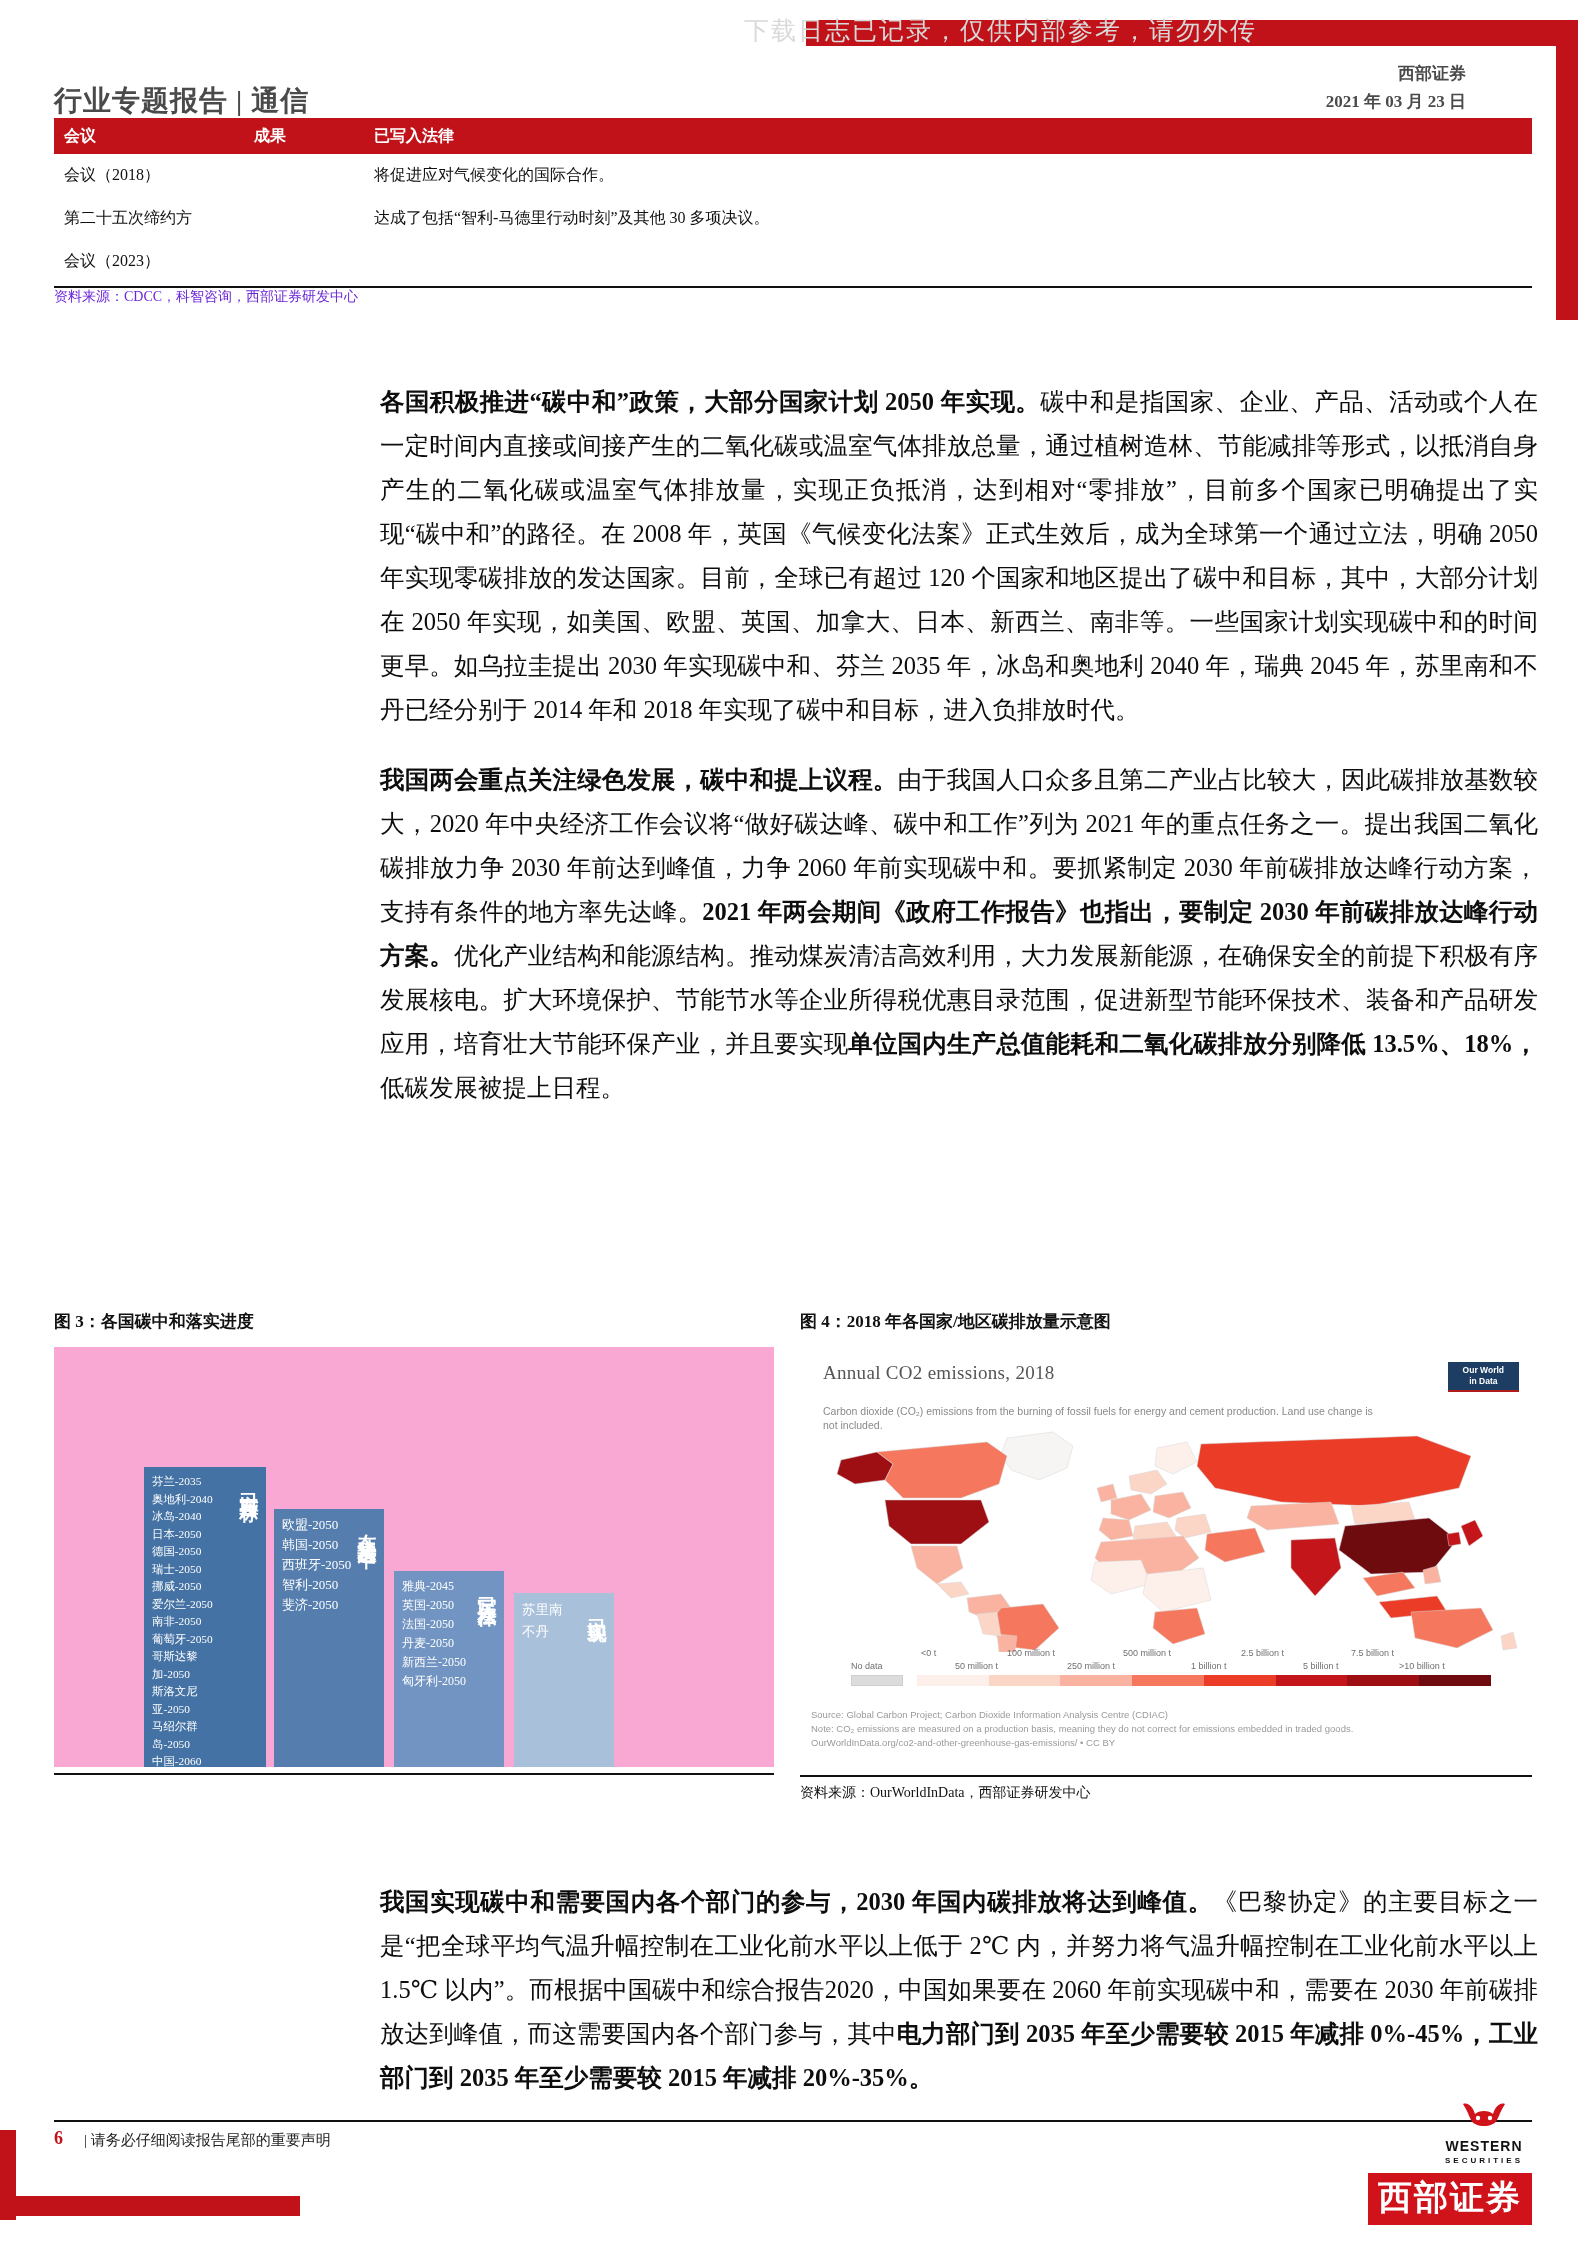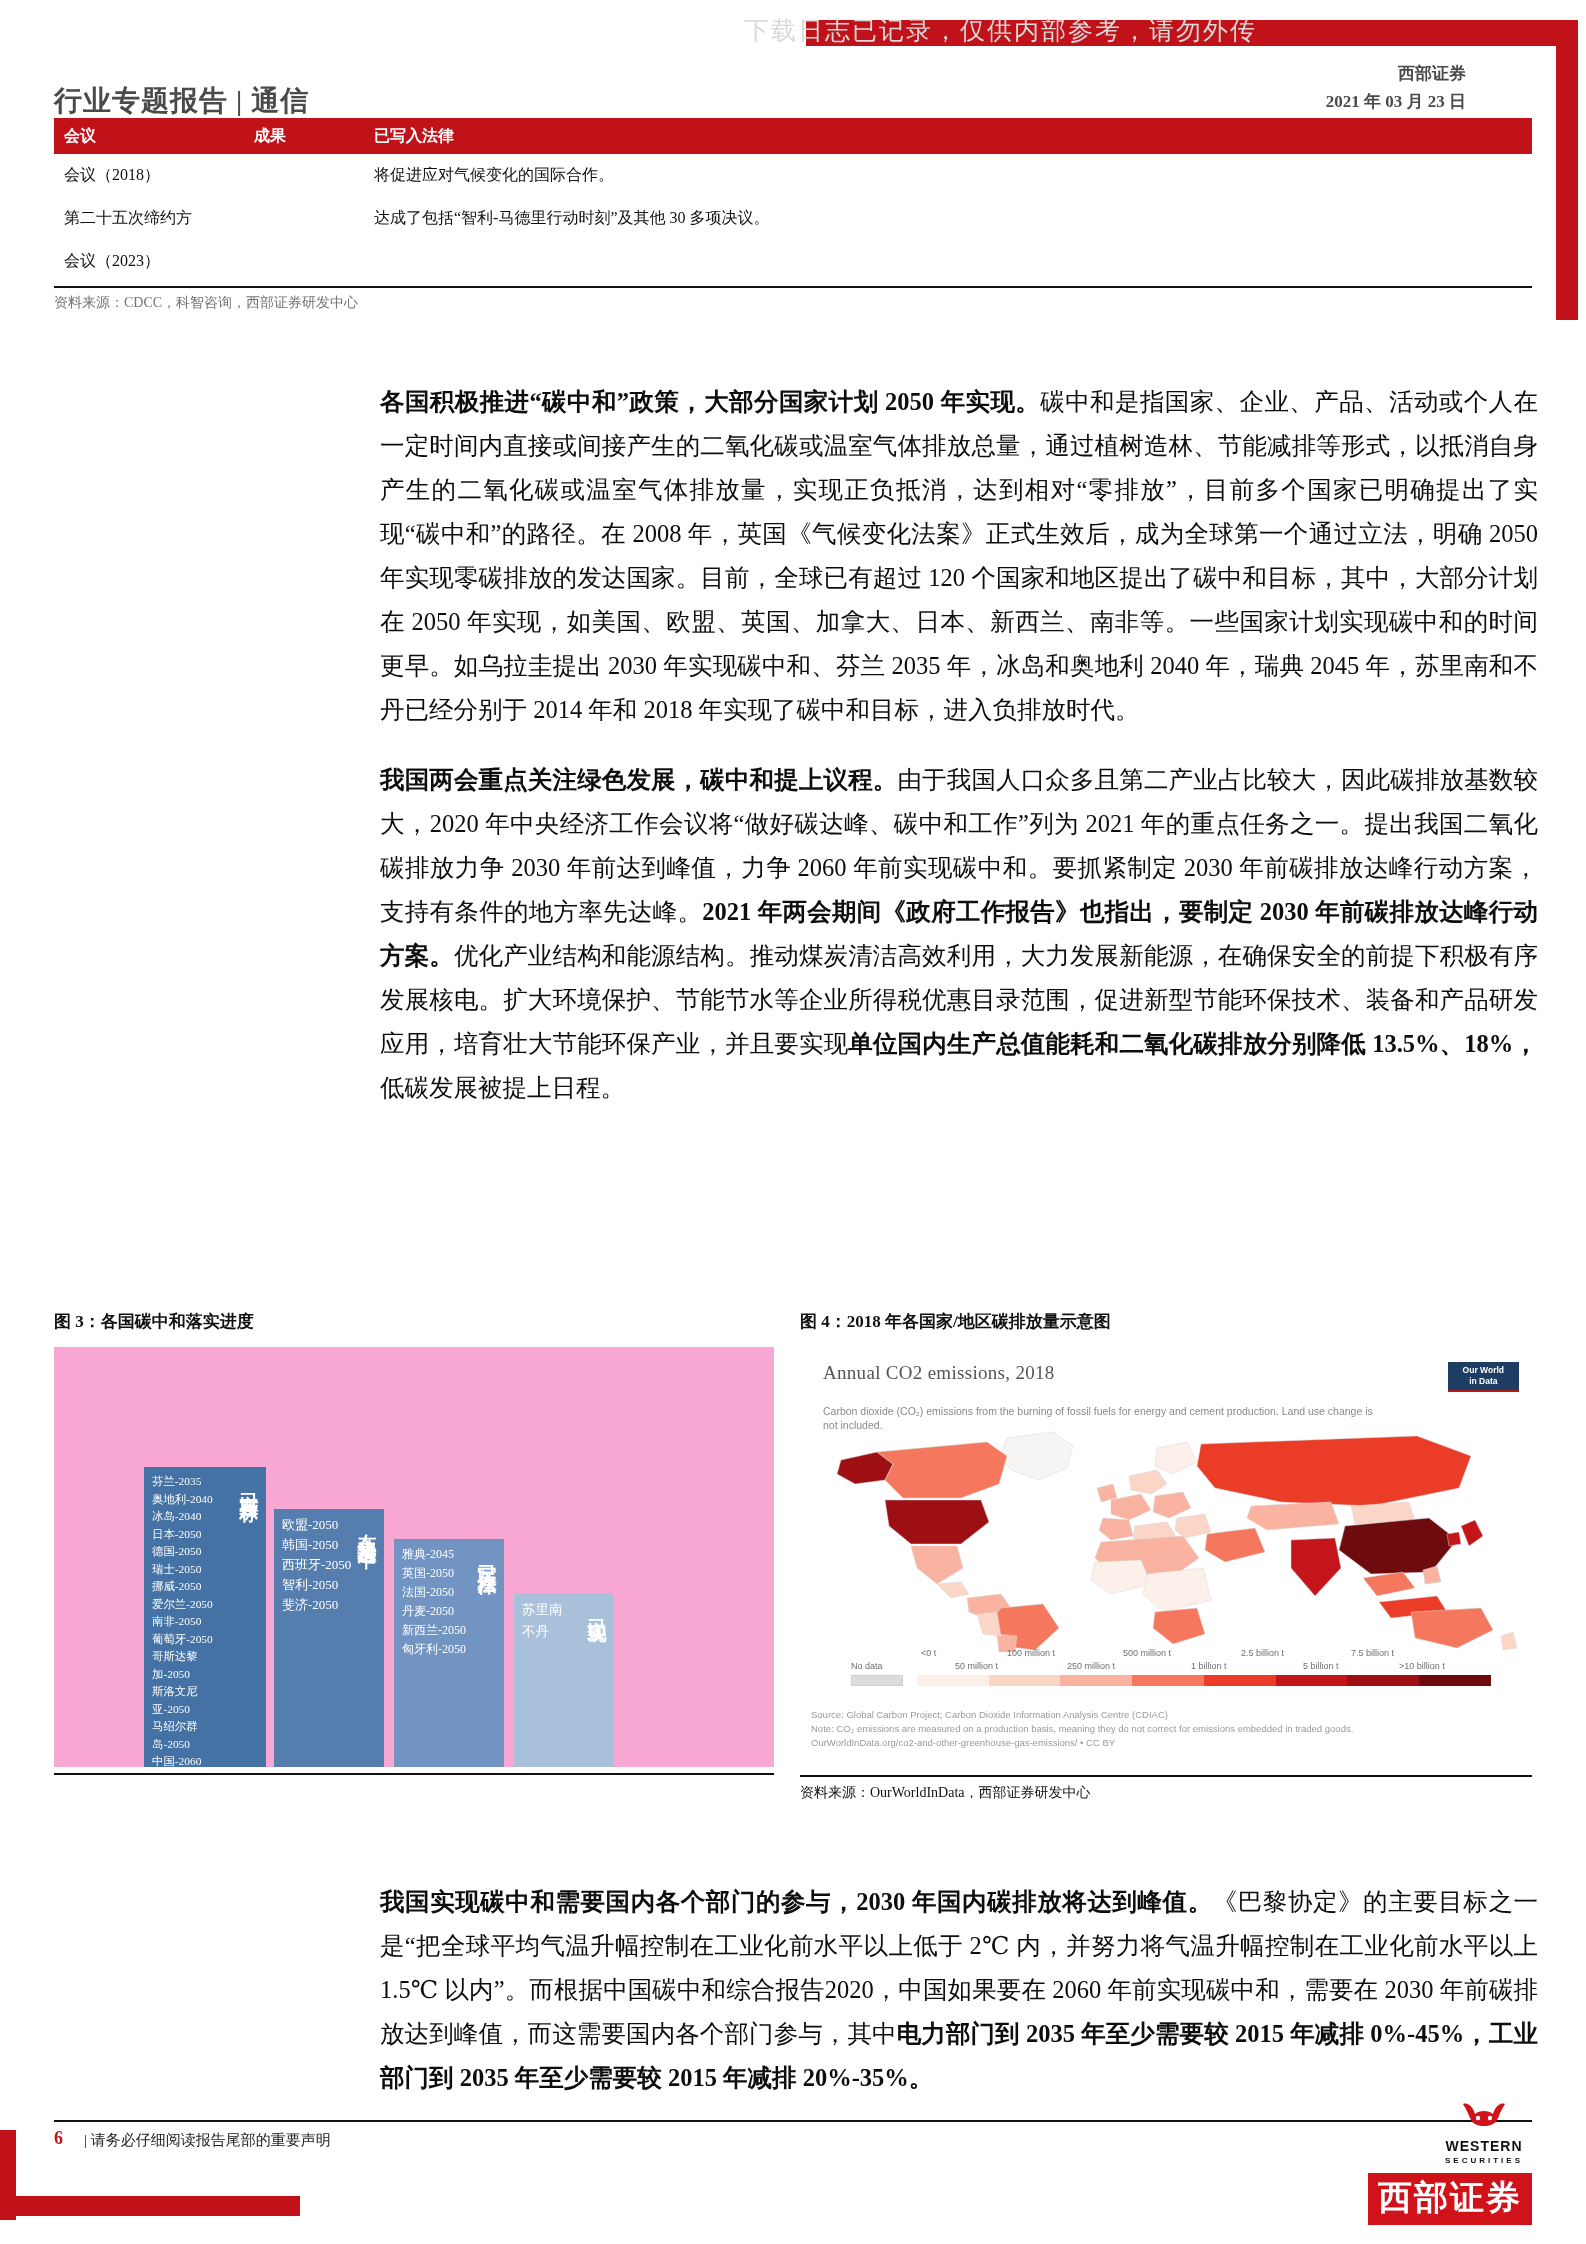--- a/index.html
+++ b/index.html
@@ -52,23 +52,22 @@
   .tbl-head .c3{flex:1;}
   .tbl-row{
     display:flex;align-items:flex-start;
     font-size:16px;color:#111;padding:9px 0 9px 0;
   }
   .tbl-row .c1{width:190px;padding-left:10px;line-height:1.55;}
   .tbl-row .c2{width:120px;}
   .tbl-row .c3{flex:1;line-height:1.55;}
   .tbl-rule{border-top:2px solid #111;margin-top:4px;}
   .src{
-    font-size:14px;color:#737373;
+    font-size:14px;color:#6d28d9;
     font-family:"Liberation Serif","DejaVu Serif",serif;
-    margin-top:6px;
   }
 
   
   .body-wrap{position:absolute;left:380px;top:380px;width:1158px;}
   p.para{
     margin:0 0 26px 0;
     font-size:24.5px;line-height:44px;
     text-align:justify;text-justify:inter-ideograph;
     color:#0d0d0d;text-indent:0;
   }
@@ -103,21 +102,21 @@
   .col .vlabel{
     writing-mode:vertical-rl;
     font-size:19px;font-weight:bold;
     letter-spacing:3px;
     padding-left:2px;padding-top:4px;
     white-space:nowrap;
   }
   #c0{left:90px;width:122px;height:300px;background:#4472a4;}
   #c1{left:220px;width:110px;height:258px;background:#557dad;}
   #c1 .items{font-size:13px;line-height:20px;}
-  #c2{left:340px;width:110px;height:228px;background:#7194c2;}
+  #c2{left:340px;width:110px;height:196px;background:#7194c2;}
   #c2 .items{font-size:12px;line-height:19px;}
   #c3{left:460px;width:100px;height:174px;background:#a8c0da;}
   #c3 .items{font-size:13.5px;line-height:22px;}
 
   
   #fig4{left:800px;top:1310px;width:732px;}
   .map-box{
     position:relative;height:420px;width:732px;
     background:#ffffff;border:1px solid #ffffff;
     overflow:hidden;

